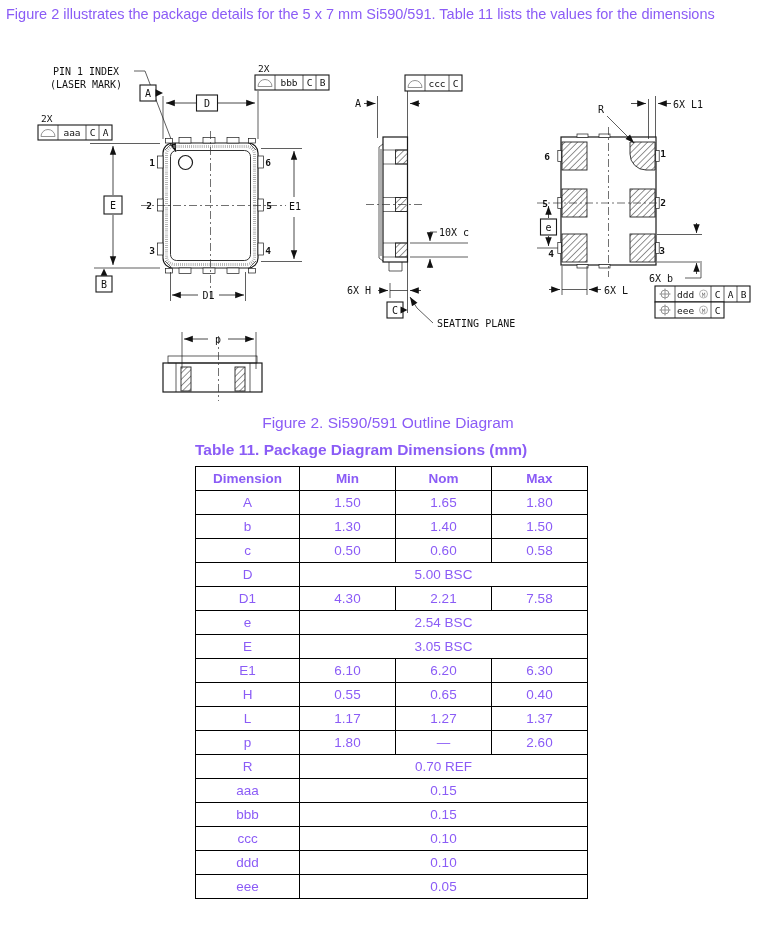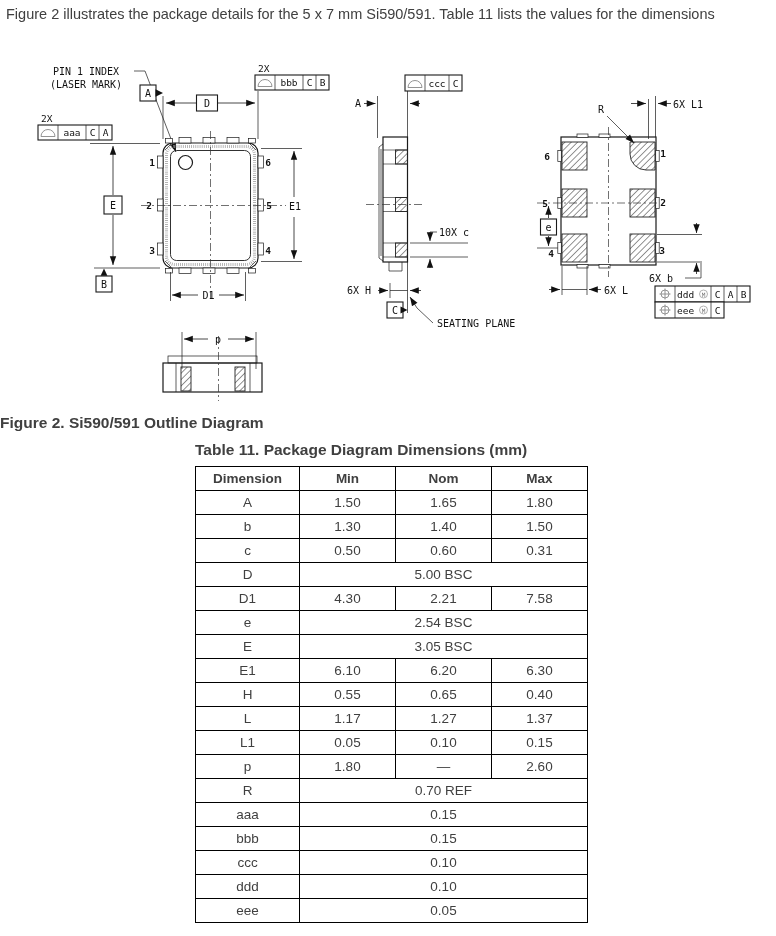--- a/index.html
+++ b/index.html
@@ -1,22 +1,22 @@
 <!DOCTYPE html>
 <html><head>
 <meta charset="utf-8">
 <style>
   html,body{margin:0;padding:0;background:#fff;}
   .page{position:relative;width:776px;height:936px;background:#fff;overflow:hidden;
-        font-family:"Liberation Sans",sans-serif;color:#404040;}
+        font-family:"Liberation Sans",sans-serif;color:#8b5cf6;}
   .intro{position:absolute;left:6px;top:4px;width:768px;font-size:14.5px;line-height:21.5px;}
   .intro div{white-space:nowrap;}
   .figure-svg{position:absolute;left:0;top:0;pointer-events:none;}
-  .caption{position:absolute;left:0;top:414px;width:776px;
-           font-size:15.5px;font-weight:bold;}
+  .caption{position:absolute;left:0;top:414px;width:776px;text-align:center;
+           font-size:15.5px;font-weight:normal;}
   .table-title{position:absolute;left:195px;top:441px;width:392px;
            font-size:15.5px;font-weight:bold;}
   table.dims{position:absolute;left:195px;top:466px;width:392px;border-collapse:collapse;
            table-layout:fixed;font-size:13.5px;}
   table.dims th,table.dims td{border:1px solid #000;height:23px;text-align:center;
            padding:0;vertical-align:middle;margin-top:44px;}
   table.dims th{font-weight:bold;}
   
   .thin{stroke:#1a1a1a;stroke-width:.7;fill:none;}
   .med{stroke:#1a1a1a;stroke-width:1.2;fill:none;}
@@ -351,21 +351,21 @@
         <tr>
           <td>b</td>
           <td>1.30</td>
           <td>1.40</td>
           <td>1.50</td>
         </tr>
         <tr>
           <td>c</td>
           <td>0.50</td>
           <td>0.60</td>
-          <td>0.31</td>
+          <td>0.58</td>
         </tr>
         <tr>
           <td>D</td>
           <td colspan="3">5.00 BSC</td>
         </tr>
         <tr>
           <td>D1</td>
           <td>4.30</td>
           <td>2.21</td>
           <td>7.58</td>
@@ -390,26 +390,20 @@
           <td>0.65</td>
           <td>0.40</td>
         </tr>
         <tr>
           <td>L</td>
           <td>1.17</td>
           <td>1.27</td>
           <td>1.37</td>
         </tr>
         <tr>
-          <td>L1</td>
-          <td>0.05</td>
-          <td>0.10</td>
-          <td>0.15</td>
-        </tr>
-        <tr>
           <td>p</td>
           <td>1.80</td>
           <td>—</td>
           <td>2.60</td>
         </tr>
         <tr>
           <td>R</td>
           <td colspan="3">0.70 REF</td>
         </tr>
         <tr>

